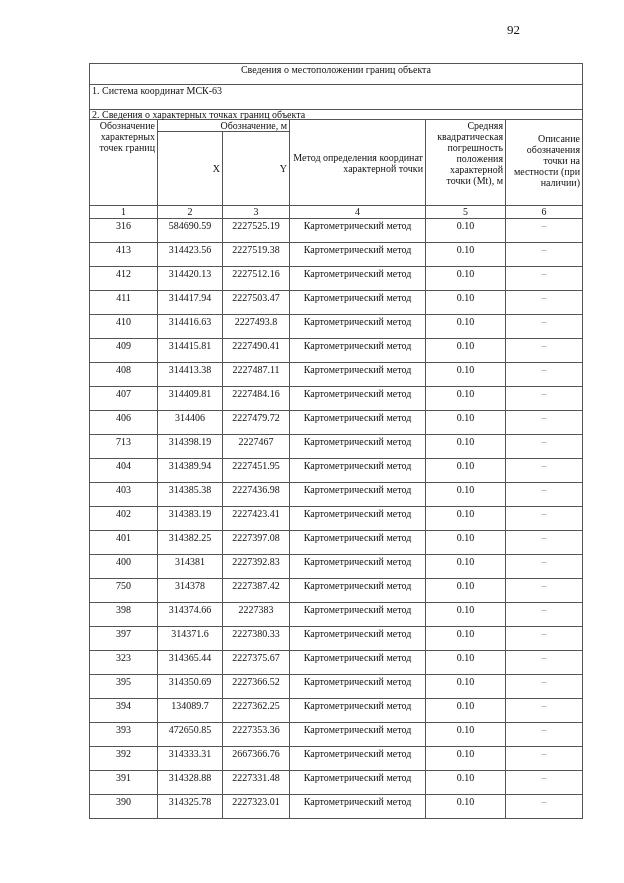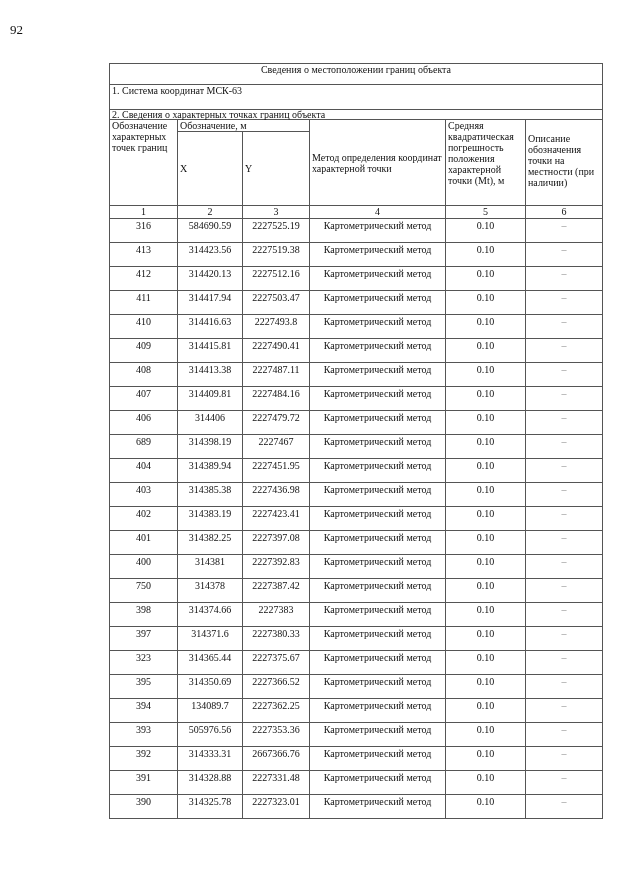--- a/index.html
+++ b/index.html
@@ -1,25 +1,25 @@
 <!DOCTYPE html>
 <html><head>
   <meta charset="utf-8">
   <style>
     html, body { margin: 0; padding: 0; background: #ffffff; }
     body { width: 624px; height: 883px; position: relative; overflow: hidden;
       font-family: "Liberation Serif", "DejaVu Serif", serif; color: #111; }
-    .page-num { position: absolute; top: 22px; left: 10px; width: 520px; text-align: left; font-size: 13px; }
+    .page-num { position: absolute; top: 22px; left: 0; width: 520px; text-align: right; font-size: 13px; }
     table.main { position: absolute; top: 63px; left: 89px; width: 493px; border-collapse: collapse;
-      font-size: 10px; line-height: 11px; table-layout: fixed; margin-left: 20px; }
+      font-size: 10px; line-height: 11px; table-layout: fixed; }
     table.main td { border: 1px solid #555; padding: 0 2px; vertical-align: top; }
     .title-row td { text-align: center; height: 20px; vertical-align: middle; }
     .sec1-row td { height: 24px; vertical-align: top; padding-top: 2px; padding-left: 3px; }
     .sec2-row td { height: 9px; line-height: 9px; padding-left: 3px; }
-    .hdr td { text-align: left; vertical-align: top; }
+    .hdr td { text-align: right; vertical-align: top; }
     .hdr .xy { vertical-align: middle; }
     .hdr .method { vertical-align: middle; }
     .num-row td { text-align: center; height: 12px; }
     tr.data td { text-align: center; height: 22px; vertical-align: top; padding-top: 1px; }
     .dash { color: #888; }
   </style>
 </head>
 <body>
 
 <div class="page-num">92</div>
@@ -128,21 +128,21 @@
       </tr>
       <tr class="data">
         <td>406</td>
         <td>314406</td>
         <td>2227479.72</td>
         <td>Картометрический метод</td>
         <td>0.10</td>
         <td class="dash">–</td>
       </tr>
       <tr class="data">
-        <td>689</td>
+        <td>713</td>
         <td>314398.19</td>
         <td>2227467</td>
         <td>Картометрический метод</td>
         <td>0.10</td>
         <td class="dash">–</td>
       </tr>
       <tr class="data">
         <td>404</td>
         <td>314389.94</td>
         <td>2227451.95</td>
@@ -225,21 +225,21 @@
       <tr class="data">
         <td>394</td>
         <td>134089.7</td>
         <td>2227362.25</td>
         <td>Картометрический метод</td>
         <td>0.10</td>
         <td class="dash">–</td>
       </tr>
       <tr class="data">
         <td>393</td>
-        <td>505976.56</td>
+        <td>472650.85</td>
         <td>2227353.36</td>
         <td>Картометрический метод</td>
         <td>0.10</td>
         <td class="dash">–</td>
       </tr>
       <tr class="data">
         <td>392</td>
         <td>314333.31</td>
         <td>2667366.76</td>
         <td>Картометрический метод</td>

